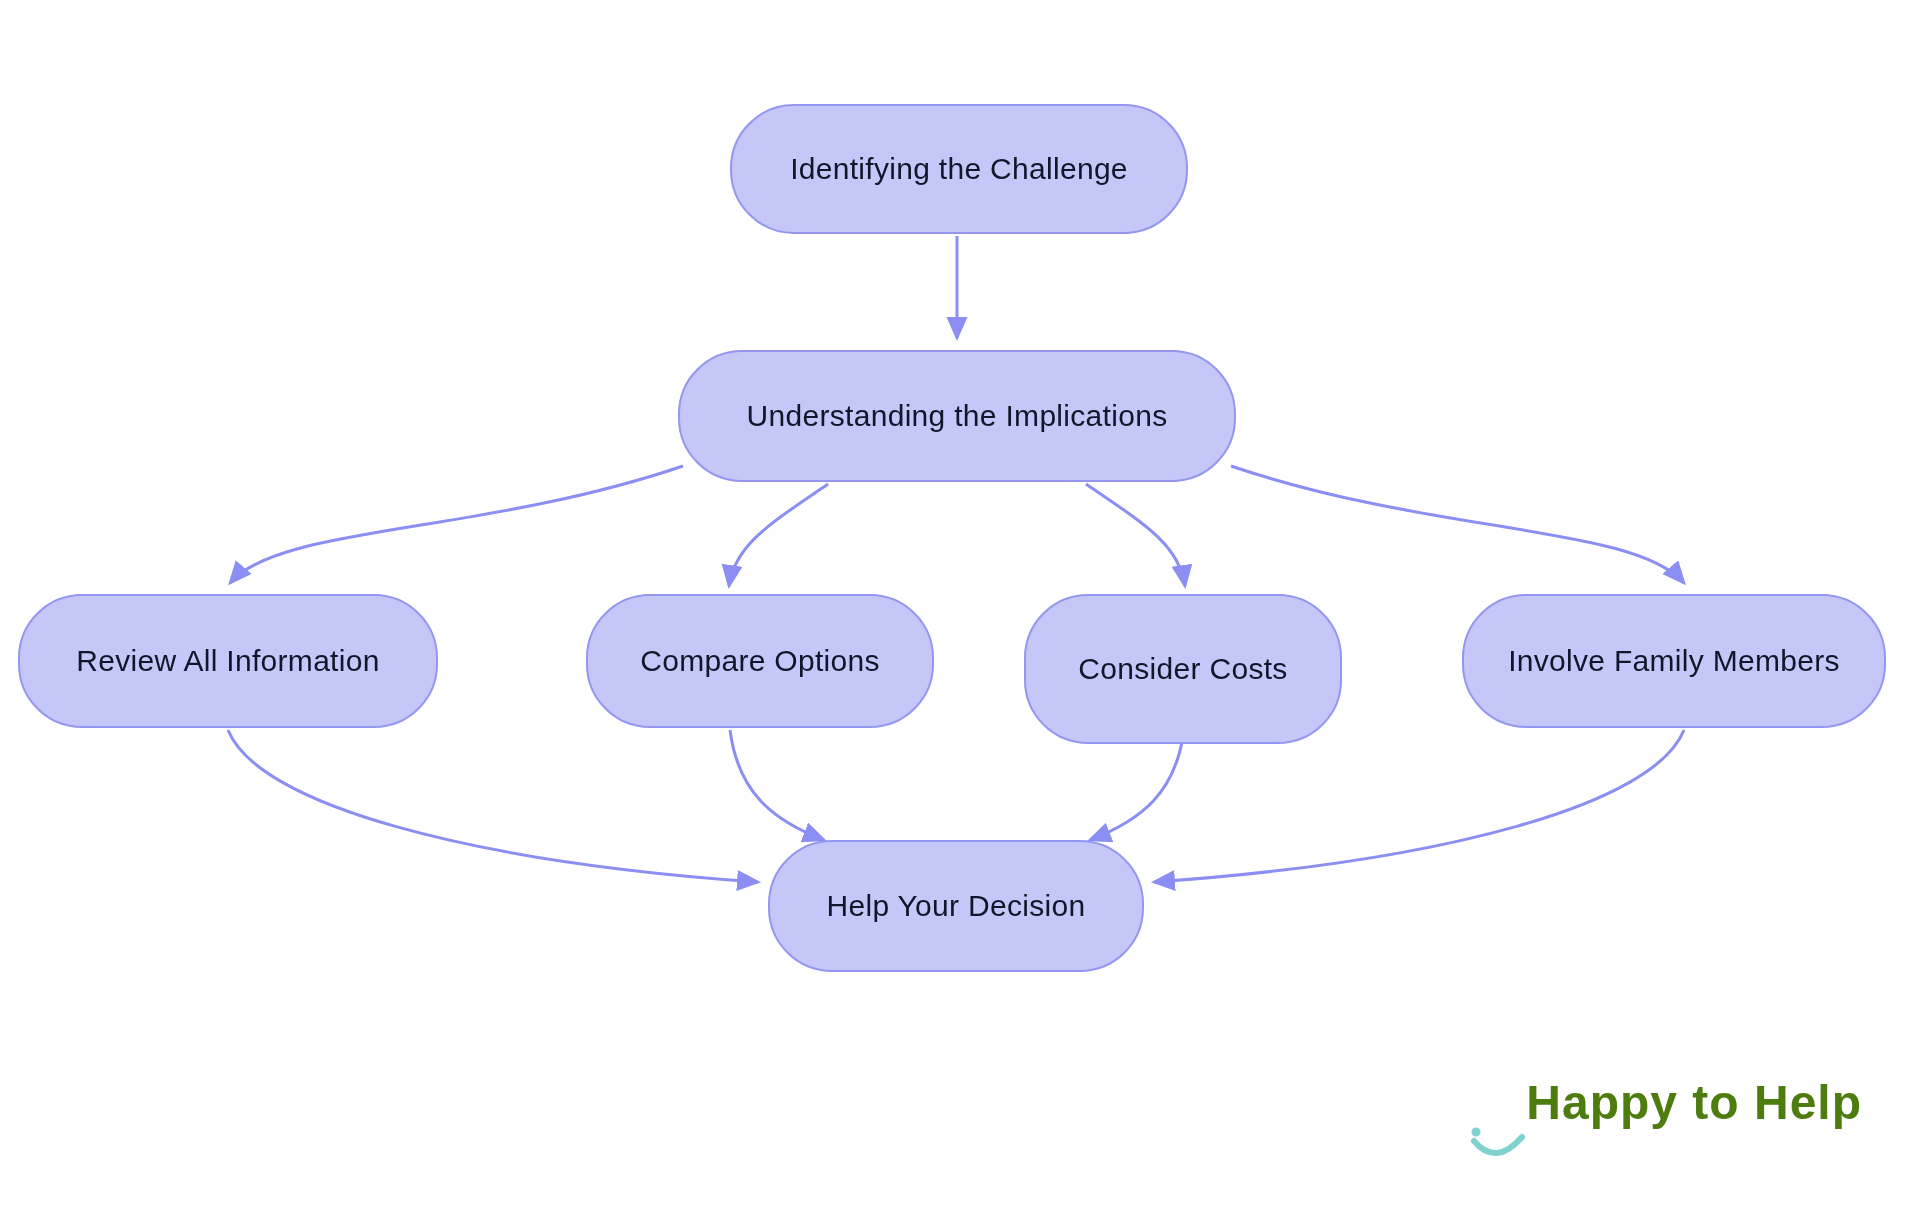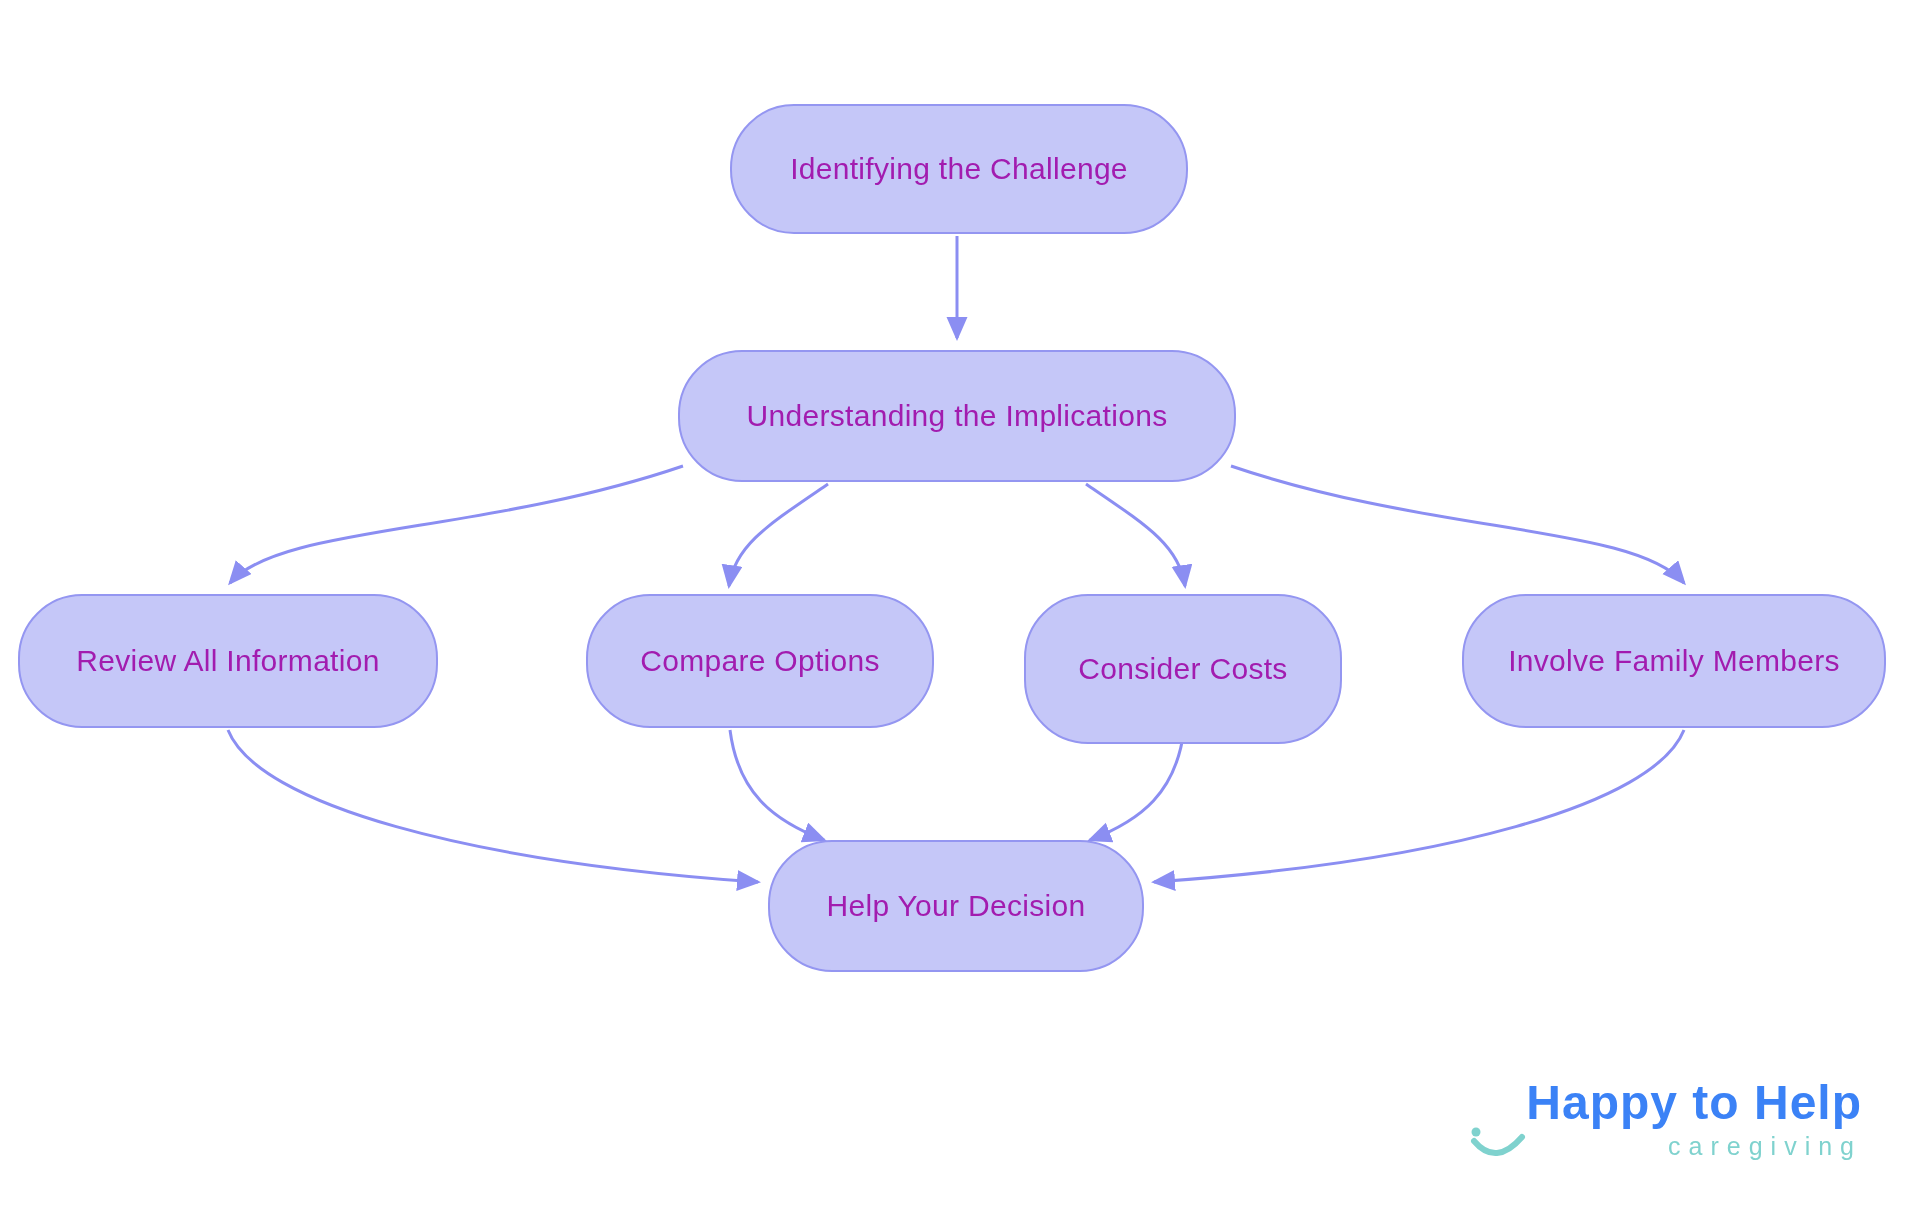--- a/index.html
+++ b/index.html
@@ -29,21 +29,21 @@
     stroke-width: 3;
   }
   .node {
     position: absolute;
     display: flex;
     align-items: center;
     justify-content: center;
     background: #c5c7f8;
     border: 2px solid #9496f1;
     border-radius: 64px;
-    color: #a21caf;
+    color: #0f172a;
     font-size: 30px;
     letter-spacing: 0.3px;
     box-sizing: border-box;
     text-align: center;
     white-space: nowrap;
   }
   .node-identify    { left: 730px;  top: 104px; width: 458px; height: 130px; }
   .node-understand  { left: 678px;  top: 350px; width: 558px; height: 132px; }
   .node-review      { left: 18px;   top: 594px; width: 420px; height: 134px; }
   .node-compare     { left: 586px;  top: 594px; width: 348px; height: 134px; justify-content: center; }
@@ -55,21 +55,21 @@
     position: absolute;
     right: 58px;
     bottom: 28px;
     width: 480px;
     height: 110px;
     text-align: right;
   }
   .logo-brand {
     font-size: 48px;
     font-weight: 800;
-    color: #3b82f6;
+    color: #4d7c0f;
     letter-spacing: 1px;
     line-height: 1.1;
   }
   .logo-sub {
     font-size: 25px;
     font-weight: 400;
     color: #7fd2ce;
     letter-spacing: 8px;
     margin-top: 2px;
   }
@@ -135,20 +135,19 @@
   <div class="node node-involve">
     <span>Involve Family Members</span>
   </div>
 
   <div class="node node-trust">
     <span>Help Your Decision</span>
   </div>
 
   <div class="logo">
     <div class="logo-brand">Happy to Help</div>
-    <div class="logo-sub">caregiving</div>
     <svg class="logo-smile" viewBox="0 0 62 40" xmlns="http://www.w3.org/2000/svg">
       <circle cx="8" cy="7" r="4.5" fill="#7fd2ce"></circle>
       <path d="M6 16 Q 28 42 54 12" fill="none" stroke="#7fd2ce" stroke-width="6" stroke-linecap="round"></path>
     </svg>
   </div>
 
 </div>
 
 </body></html>

